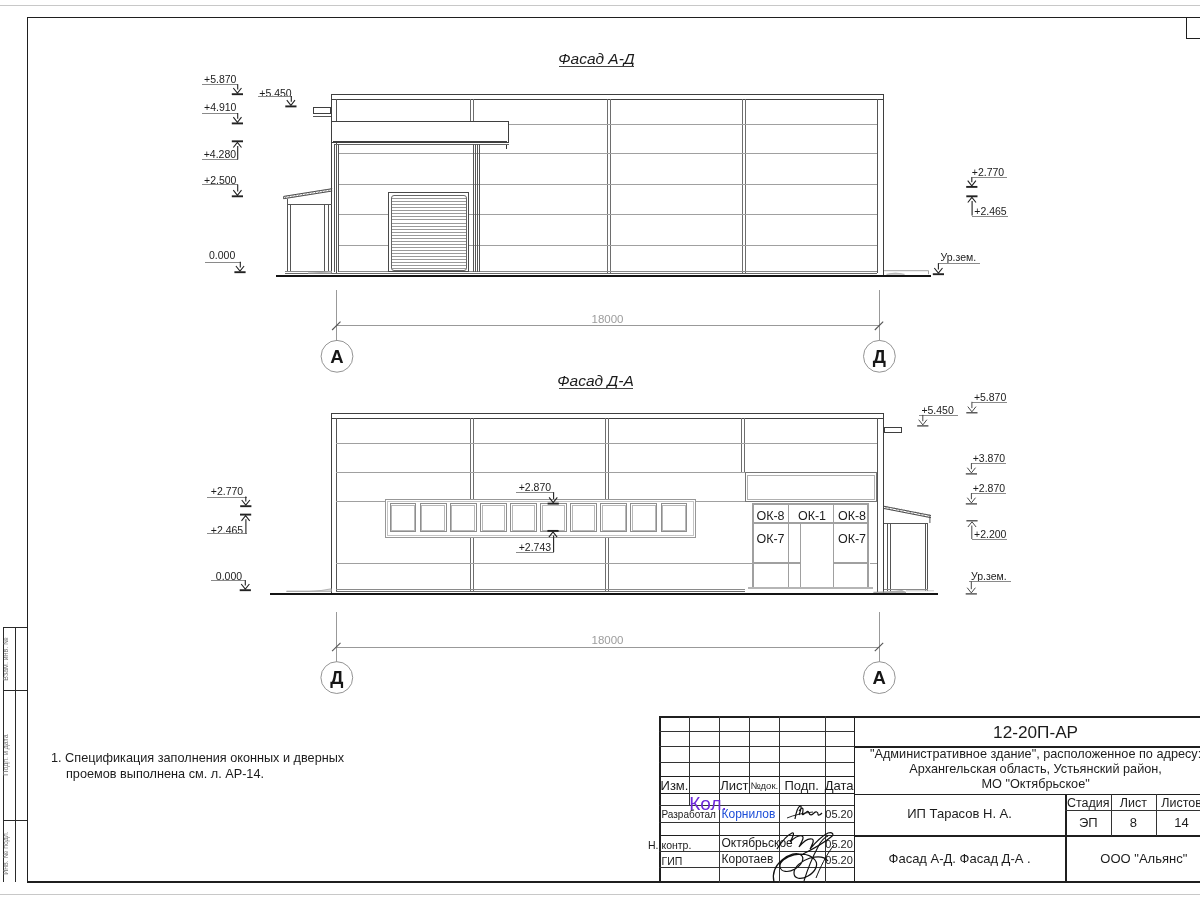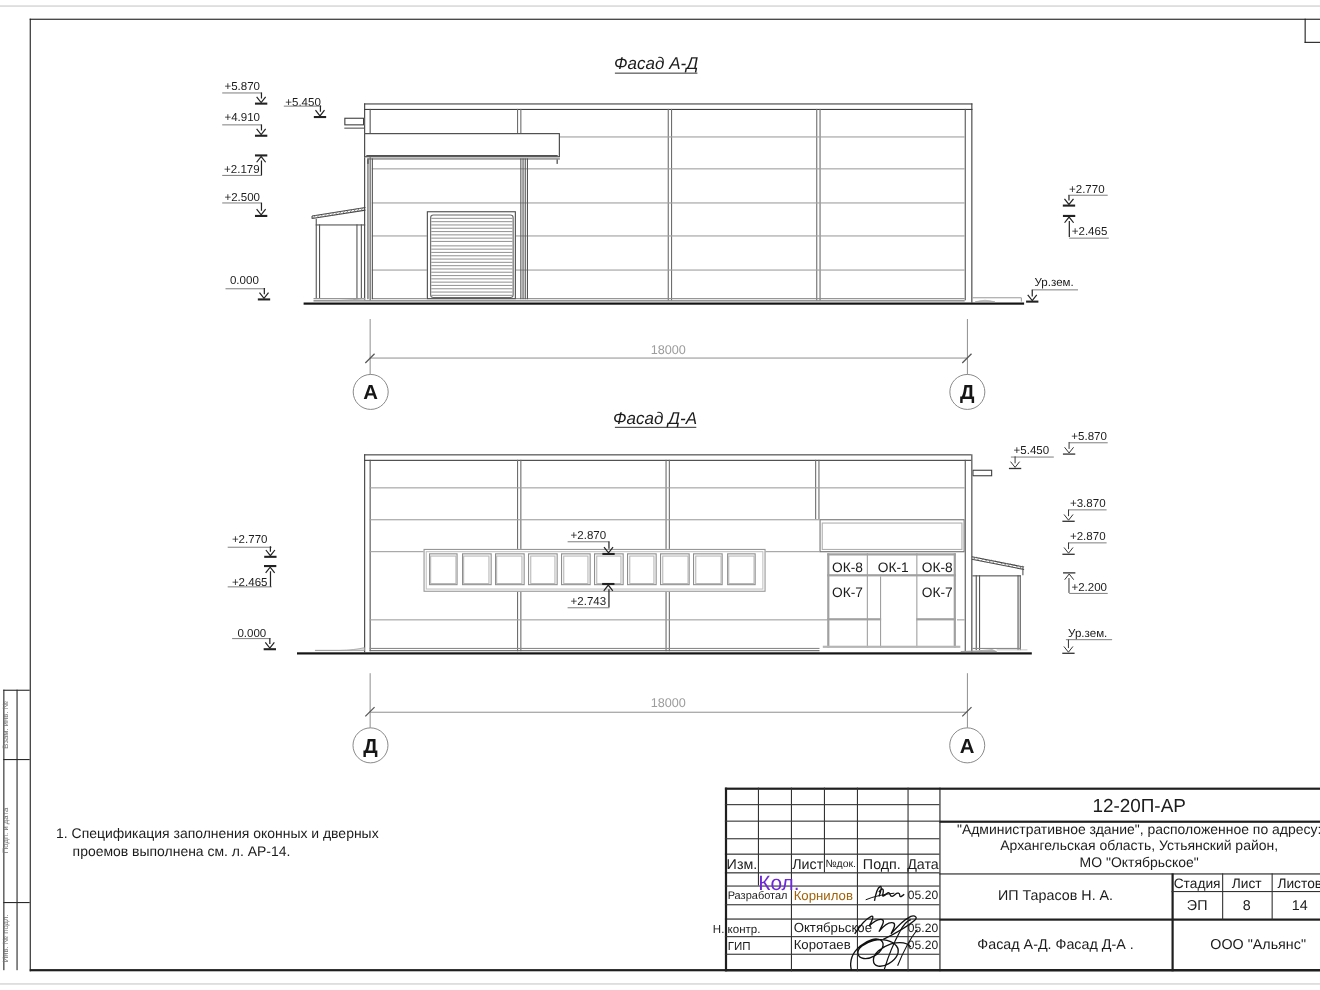--- a/index.html
+++ b/index.html
@@ -122,21 +122,21 @@
 
 <div style="position:absolute;top:73.0px;font-size:10.5px;line-height:12.075px;color:#1c1c1c;white-space:nowrap;left:204.0px;">+5.870</div>
 <div style="position:absolute;left:202.2px;top:84.2px;width:35.80000000000001px;height:1.0px;background:#8a8a8a"></div>
 
 <div style="position:absolute;top:86.8px;font-size:10.5px;line-height:12.075px;color:#1c1c1c;white-space:nowrap;left:259.3px;">+5.450</div>
 <div style="position:absolute;left:257.6px;top:95.9px;width:34.19999999999999px;height:1.0px;background:#8a8a8a"></div>
 
 <div style="position:absolute;top:101.4px;font-size:10.5px;line-height:12.075px;color:#1c1c1c;white-space:nowrap;left:204.0px;">+4.910</div>
 <div style="position:absolute;left:202.2px;top:113.1px;width:35.80000000000001px;height:1.0px;background:#8a8a8a"></div>
 
-<div style="position:absolute;top:148.0px;font-size:10.5px;line-height:12.075px;color:#1c1c1c;white-space:nowrap;left:203.7px;">+2.179</div>
+<div style="position:absolute;top:148.0px;font-size:10.5px;line-height:12.075px;color:#1c1c1c;white-space:nowrap;left:203.7px;">+4.280</div>
 <div style="position:absolute;left:202.2px;top:159.4px;width:35.80000000000001px;height:1.0px;background:#8a8a8a"></div>
 
 <div style="position:absolute;top:174.4px;font-size:10.5px;line-height:12.075px;color:#1c1c1c;white-space:nowrap;left:204.0px;">+2.500</div>
 <div style="position:absolute;left:202.2px;top:184.4px;width:35.80000000000001px;height:1.0px;background:#8a8a8a"></div>
 
 <div style="position:absolute;top:249.4px;font-size:10.5px;line-height:12.075px;color:#1c1c1c;white-space:nowrap;left:209.0px;">0.000</div>
 <div style="position:absolute;left:205.0px;top:261.8px;width:35.599999999999994px;height:1.0px;background:#8a8a8a"></div>
 
 <div style="position:absolute;top:166.2px;font-size:10.5px;line-height:12.075px;color:#1c1c1c;white-space:nowrap;left:971.8px;">+2.770</div>
 <div style="position:absolute;left:971.4px;top:177.4px;width:36.0px;height:1.0px;background:#8a8a8a"></div>
@@ -323,21 +323,21 @@
 <div style="position:absolute;left:1155.6px;top:793.6px;width:1.2px;height:42.5px;background:#333"></div>
 
 <div style="position:absolute;top:778.6px;font-size:13px;line-height:14.95px;color:#1c1c1c;white-space:nowrap;left:659.0px;width:31px;text-align:center;">Изм.</div>
 <div style="position:absolute;top:778.6px;font-size:19px;line-height:14.95px;color:#6d28d9;white-space:nowrap;left:689.3px;width:30px;text-align:center;margin-top:18px;">Кол.</div>
 <div style="position:absolute;top:778.6px;font-size:13px;line-height:14.95px;color:#1c1c1c;white-space:nowrap;left:719.3px;width:30px;text-align:center;">Лист</div>
 <div style="position:absolute;top:780.8px;font-size:9.5px;line-height:10.924999999999999px;color:#1c1c1c;white-space:nowrap;left:749.3px;width:30px;text-align:center;">№док.</div>
 <div style="position:absolute;top:778.6px;font-size:13px;line-height:14.95px;color:#1c1c1c;white-space:nowrap;left:779.2px;width:45px;text-align:center;">Подп.</div>
 <div style="position:absolute;top:778.6px;font-size:13px;line-height:14.95px;color:#1c1c1c;white-space:nowrap;left:824.6px;width:29px;text-align:center;">Дата</div>
 
 <div style="position:absolute;top:808.9px;font-size:10px;line-height:11.5px;color:#1c1c1c;white-space:nowrap;left:661.5px;">Разработал</div>
-<div style="position:absolute;top:807.5px;font-size:12px;line-height:13.799999999999999px;color:#a16207;white-space:nowrap;left:721.5px;">Корнилов</div>
+<div style="position:absolute;top:807.5px;font-size:12px;line-height:13.799999999999999px;color:#1d4ed8;white-space:nowrap;left:721.5px;">Корнилов</div>
 <div style="position:absolute;top:808.3px;font-size:11px;line-height:12.649999999999999px;color:#1c1c1c;white-space:nowrap;left:824.6px;width:29px;text-align:center;">05.20</div>
 <div style="position:absolute;top:838.7px;font-size:10.5px;line-height:12.075px;color:#1c1c1c;white-space:nowrap;left:648px;">Н. контр.</div>
 <div style="position:absolute;top:837.2px;font-size:12px;line-height:13.799999999999999px;color:#1c1c1c;white-space:nowrap;left:721.5px;">Октябрьское</div>
 <div style="position:absolute;top:838.1px;font-size:11px;line-height:12.649999999999999px;color:#1c1c1c;white-space:nowrap;left:824.6px;width:29px;text-align:center;">05.20</div>
 <div style="position:absolute;top:854.5px;font-size:10.5px;line-height:12.075px;color:#1c1c1c;white-space:nowrap;left:661.5px;">ГИП</div>
 <div style="position:absolute;top:853.0px;font-size:12px;line-height:13.799999999999999px;color:#1c1c1c;white-space:nowrap;left:721.5px;">Коротаев</div>
 <div style="position:absolute;top:853.9px;font-size:11px;line-height:12.649999999999999px;color:#1c1c1c;white-space:nowrap;left:824.6px;width:29px;text-align:center;">05.20</div>
 
 <div style="position:absolute;top:722.6px;font-size:17.2px;line-height:19.779999999999998px;color:#1c1c1c;white-space:nowrap;left:853.6px;width:364px;text-align:center;">12-20П-АР</div>
 

